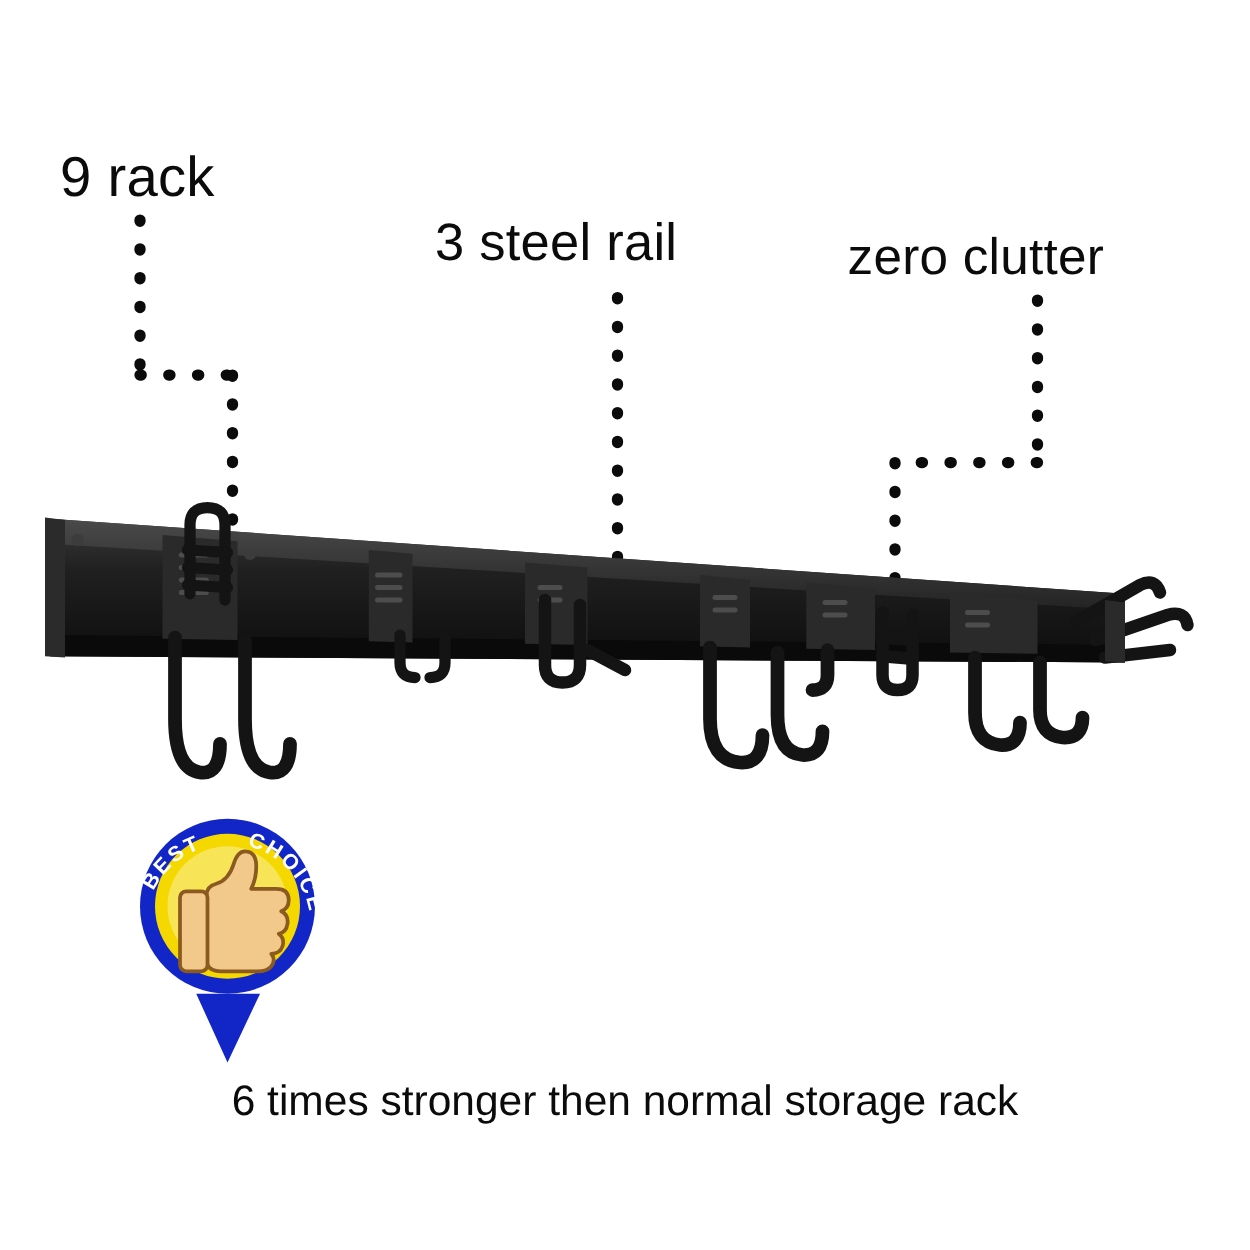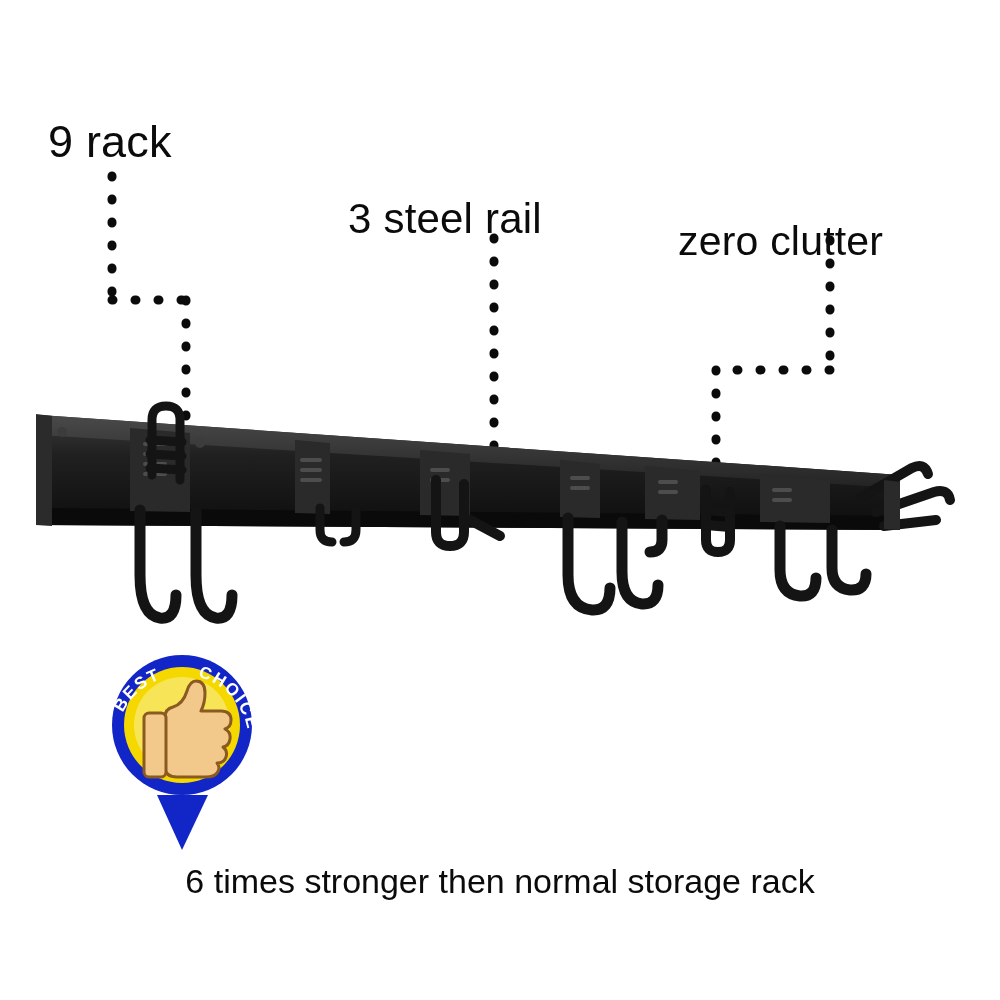--- a/index.html
+++ b/index.html
@@ -27,22 +27,22 @@
   
   .callout {
     position: absolute;
     font-family: "Liberation Sans", sans-serif;
     font-weight: 400;
     color: #0b0b0b;
     white-space: nowrap;
     letter-spacing: 0.2px;
   }
   #label-rack   { left: 48px;  top: 116px; font-size: 45px; }
-  #label-rail   { left: 348px; top: 195px; font-size: 42px; }
-  #label-clutter{ left: 678px; top: 182px; font-size: 41px; margin-top: 36px; }
+  #label-rail   { left: 348px; top: 170px; font-size: 42px; }
+  #label-clutter{ left: 678px; top: 182px; font-size: 41px; }
 
   
   #leaders {
     position: absolute;
     left: 0; top: 0;
     width: 1000px; height: 1000px;
     pointer-events: none;
   }
 
   

